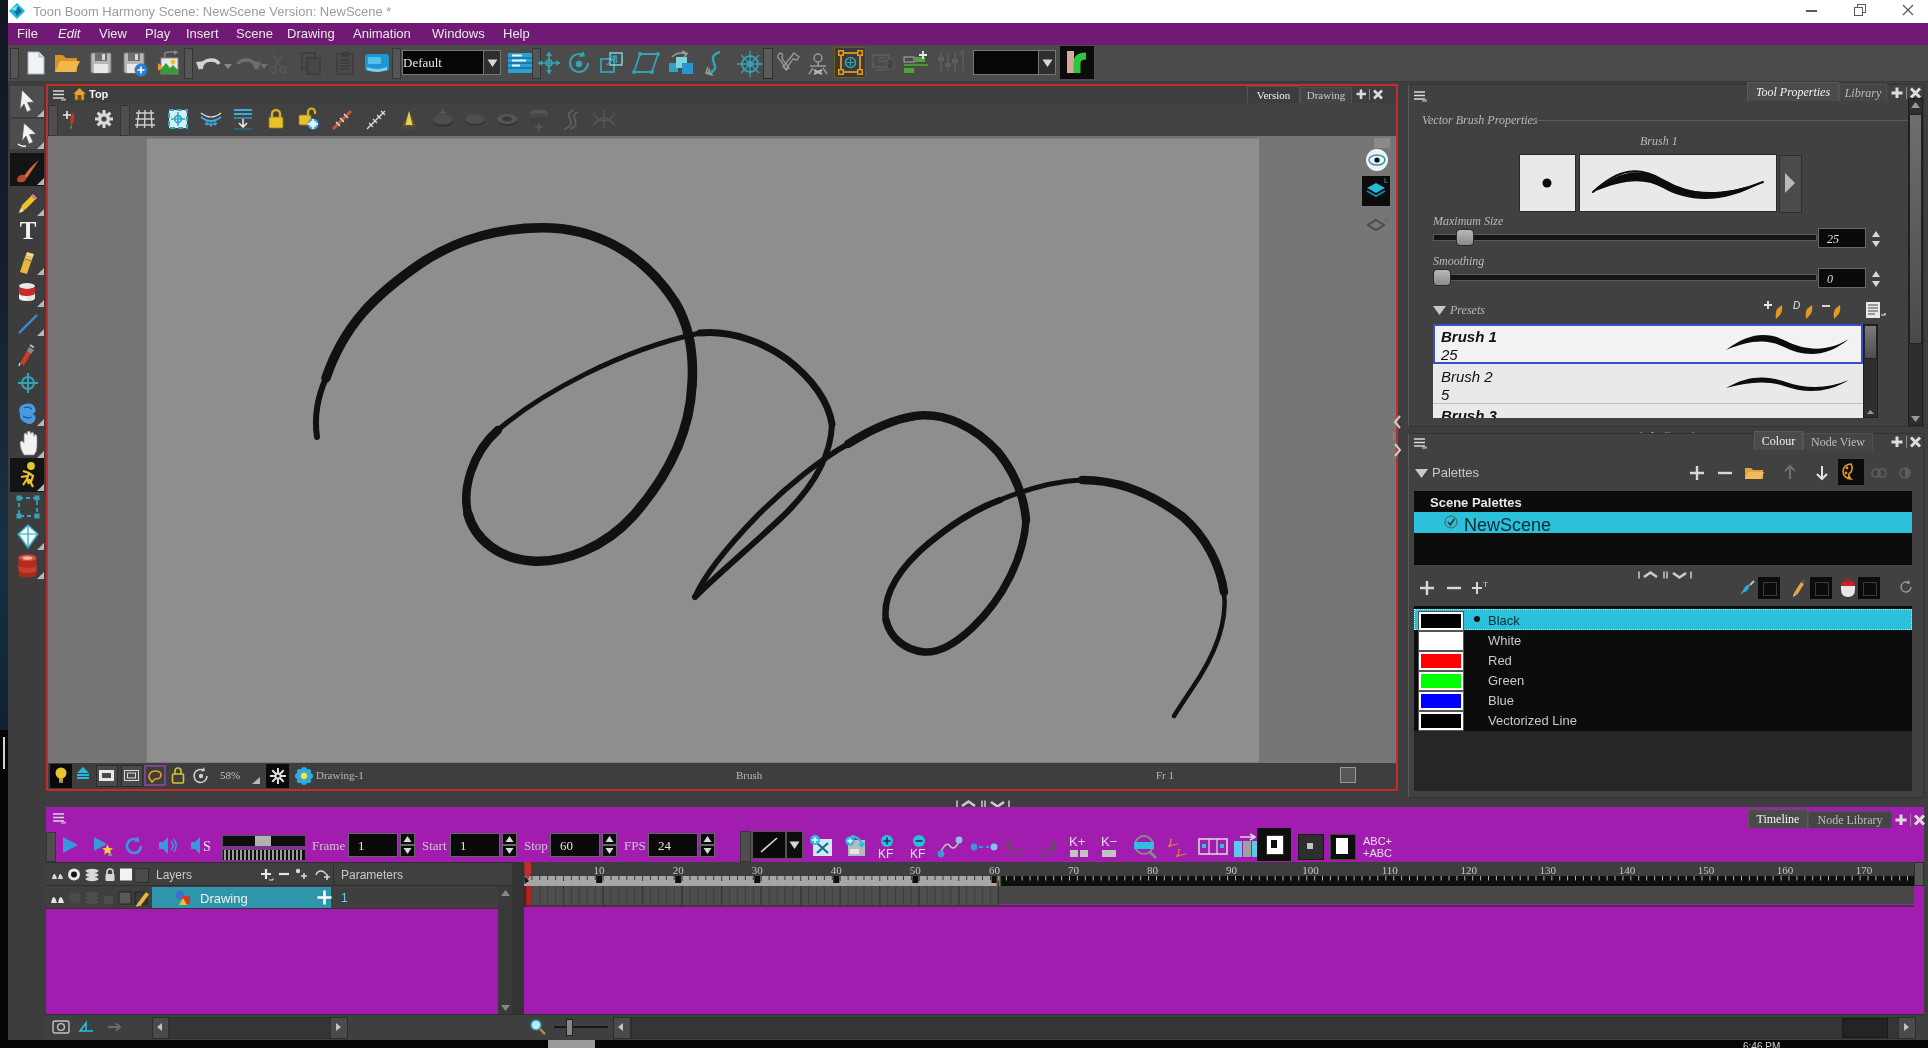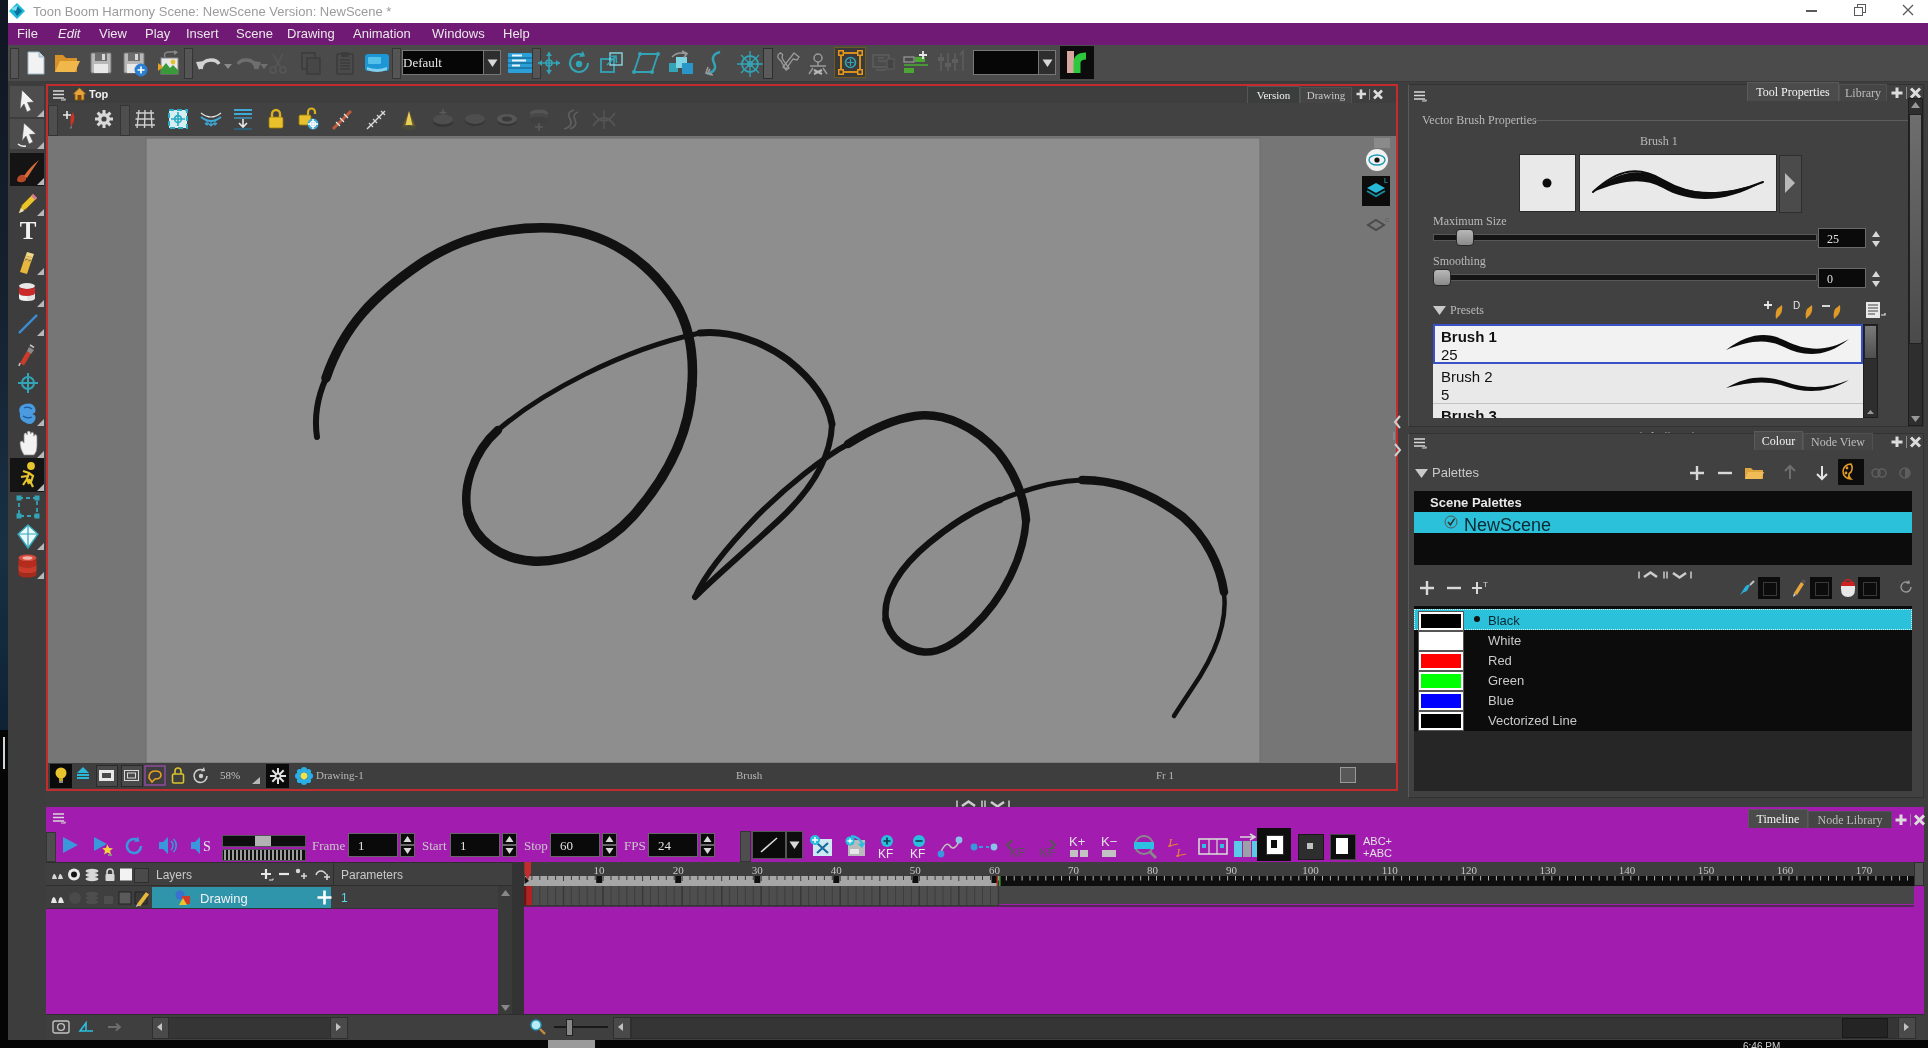--- a/index.html
+++ b/index.html
@@ -598,21 +598,21 @@
   <path d="M2 18 V26" stroke="#909090" stroke-width="1.4"></path>
   <path d="M3 30 L8 36 L3 42" stroke="#d0d0d0" stroke-width="2" fill="none"></path>
 </svg>
 
 <div class="abs" style="left:955px;top:795px;width:56px;height:10px;" id="camsplit"><svg width="56" height="10" viewBox="0 0 56 10">
   <path d="M2 1.5 V8.5 M27 1.5 V8.5 M30 1.5 V8.5 M54 1.5 V8.5" stroke="#c2c2c2" stroke-width="1.6" fill="none"></path>
   <path d="M7 7 L13.5 2.5 L20 7" stroke="#cccccc" stroke-width="2.6" fill="none"></path>
   <path d="M36 3 L42.5 7.5 L49 3" stroke="#cccccc" stroke-width="2.6" fill="none"></path>
  </svg></div>
 
-<div class="abs" style="left:1400px;top:84px;width:524px;height:343px;" id="toolprops">
+<div class="abs" style="left:1400px;top:84px;width:524px;height:343px;font-style:italic;" id="toolprops">
  <div class="abs" style="left:8px;top:0;width:516px;height:343px;background:#414141;border:1px solid #323232;border-left:1px solid #5a5a5a;box-sizing:border-box;"></div>
 
  <div class="abs serif" style="left:347px;top:-2px;width:92px;height:19px;background:#4b4b4b;border:1px solid #5a5a5a;border-bottom:none;box-sizing:border-box;color:#f4f4f4;font-size:12px;text-align:center;line-height:18px;">Tool Properties</div>
  <div class="abs serif" style="left:439px;top:0px;width:48px;height:17px;background:#454545;border:1px solid #515151;border-bottom:none;box-sizing:border-box;color:#bdbdbd;font-size:12px;text-align:center;line-height:16px;">Library</div>
  <svg class="abs" style="left:490px;top:2px;" width="34" height="14" viewBox="0 0 34 14">
    <path d="M7 1.5 V12 M1.5 7 H12.5" stroke="#dcdcdc" stroke-width="3"></path>
    <path d="M16.5 1 V13" stroke="#8a8a8a" stroke-width="1"></path>
    <path d="M21 2.5 L30 11.5 M30 2.5 L21 11.5" stroke="#dcdcdc" stroke-width="3"></path>
  </svg>
 

